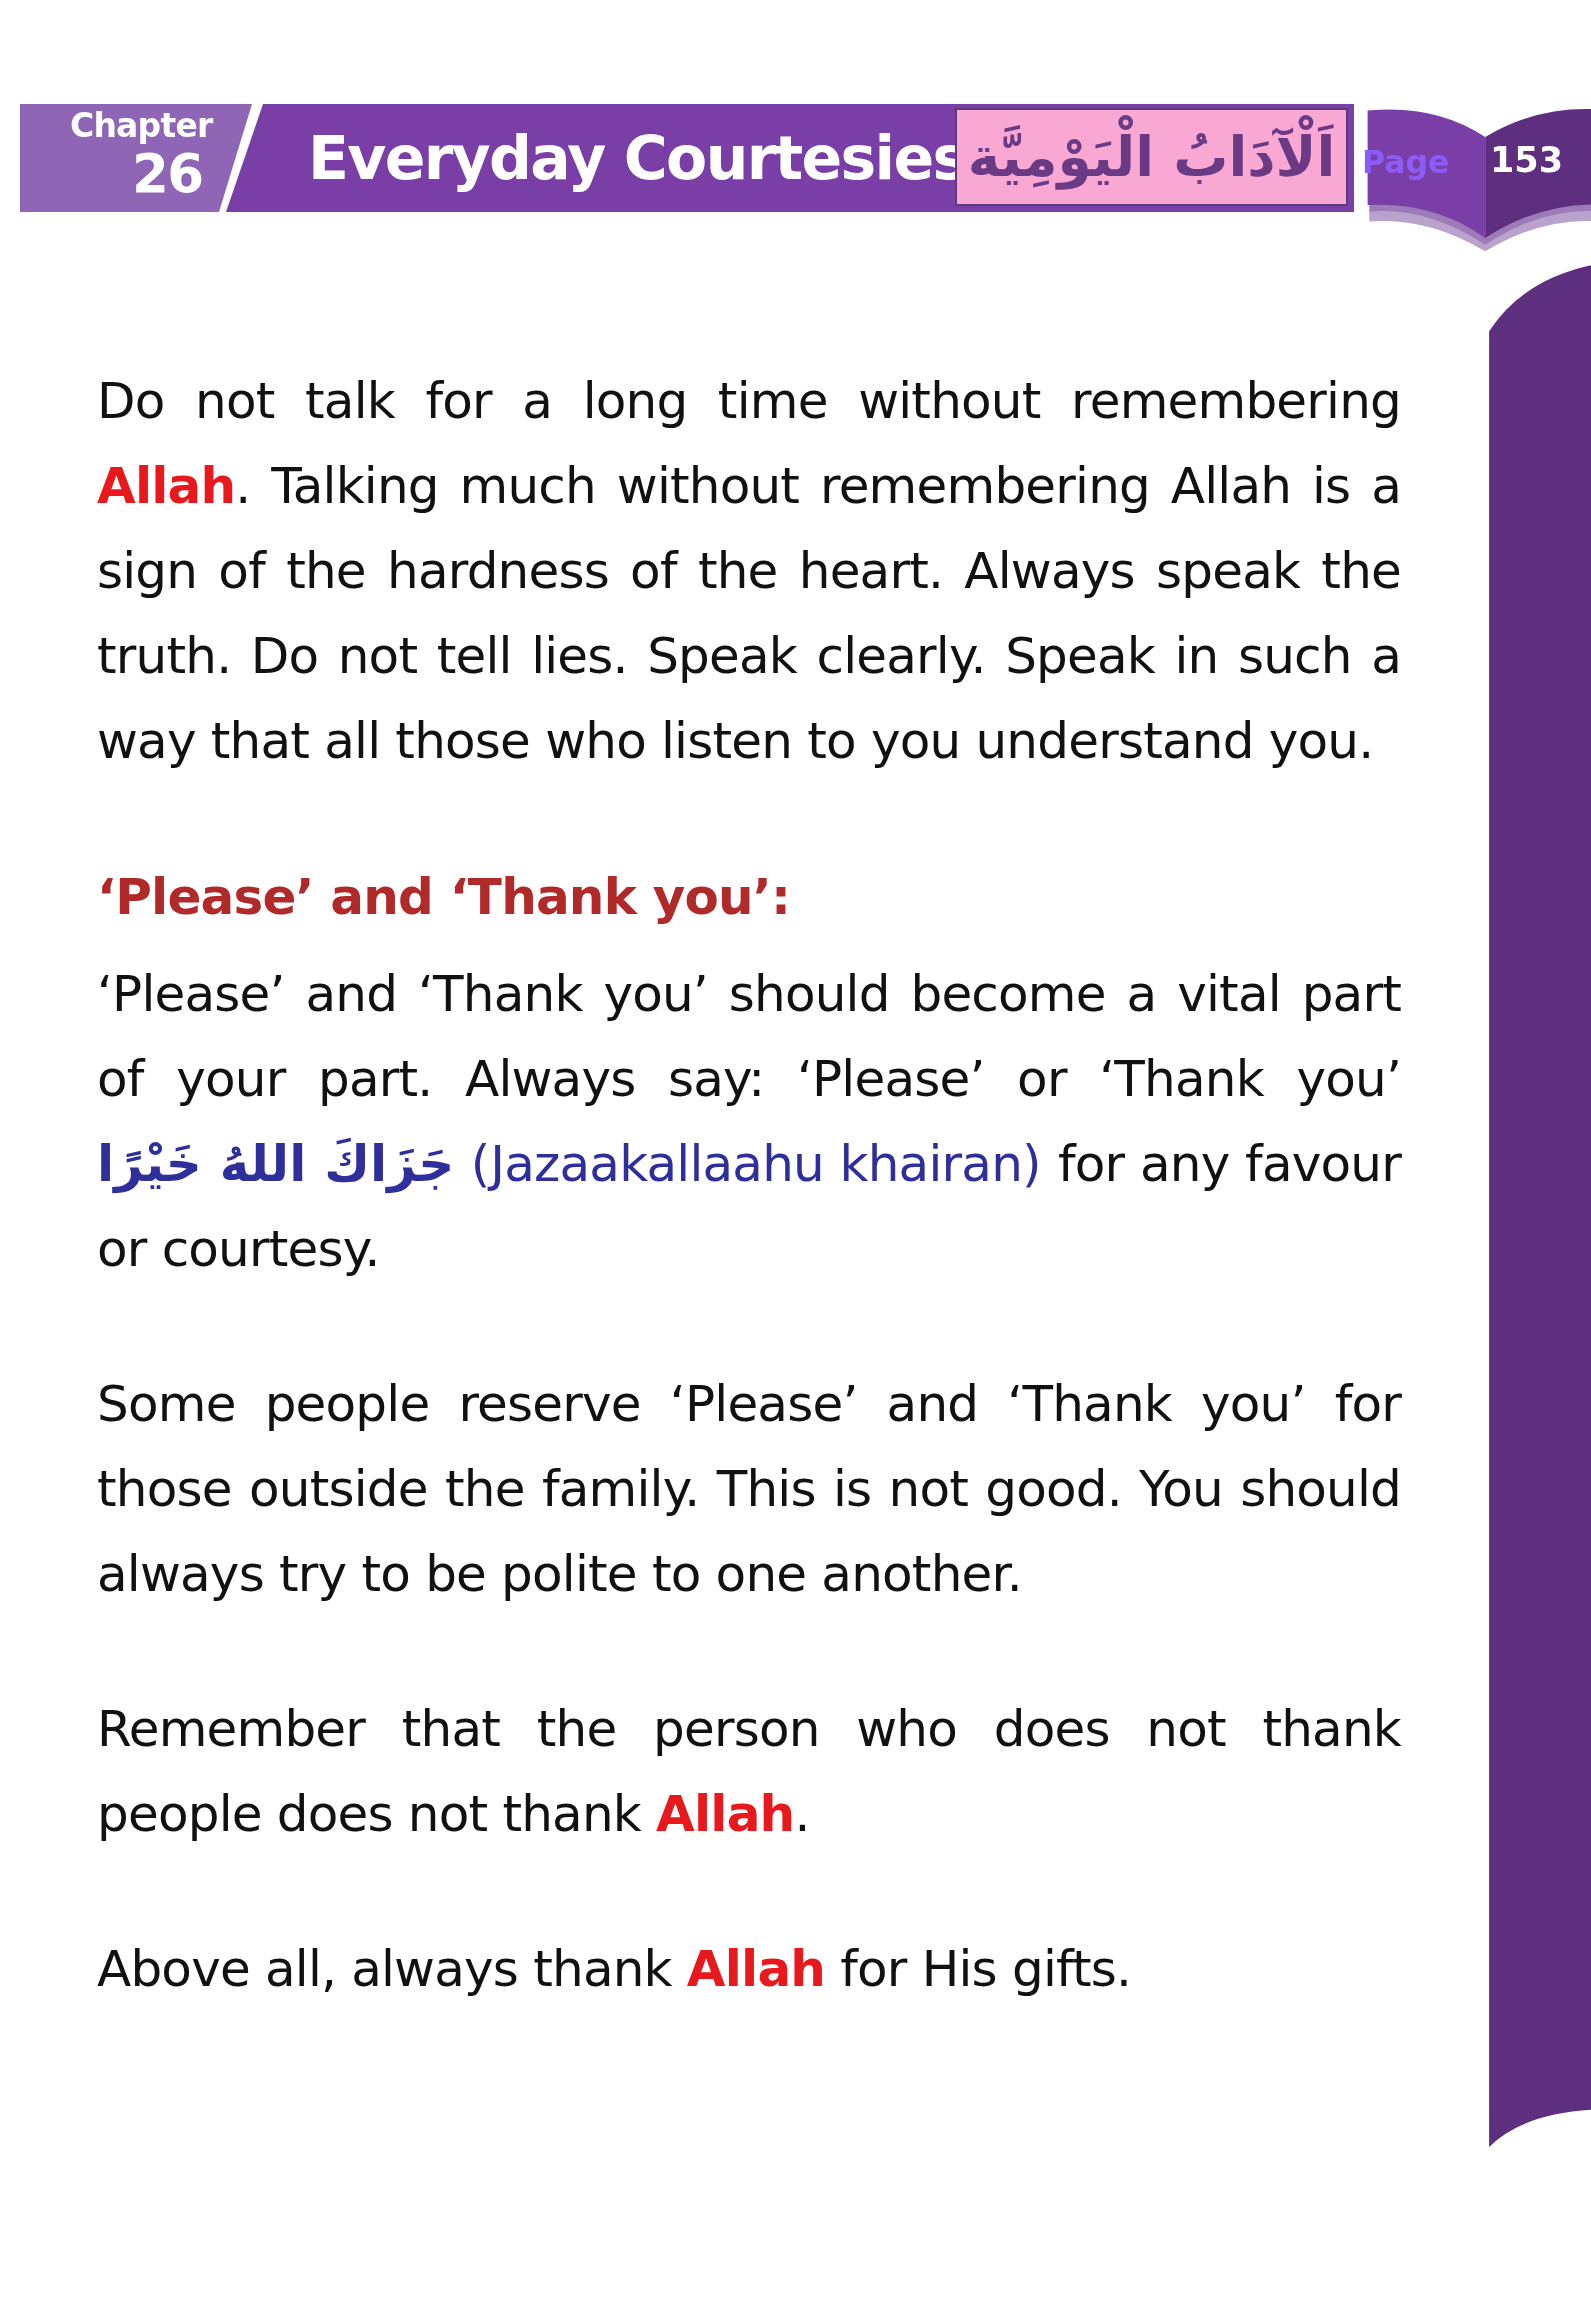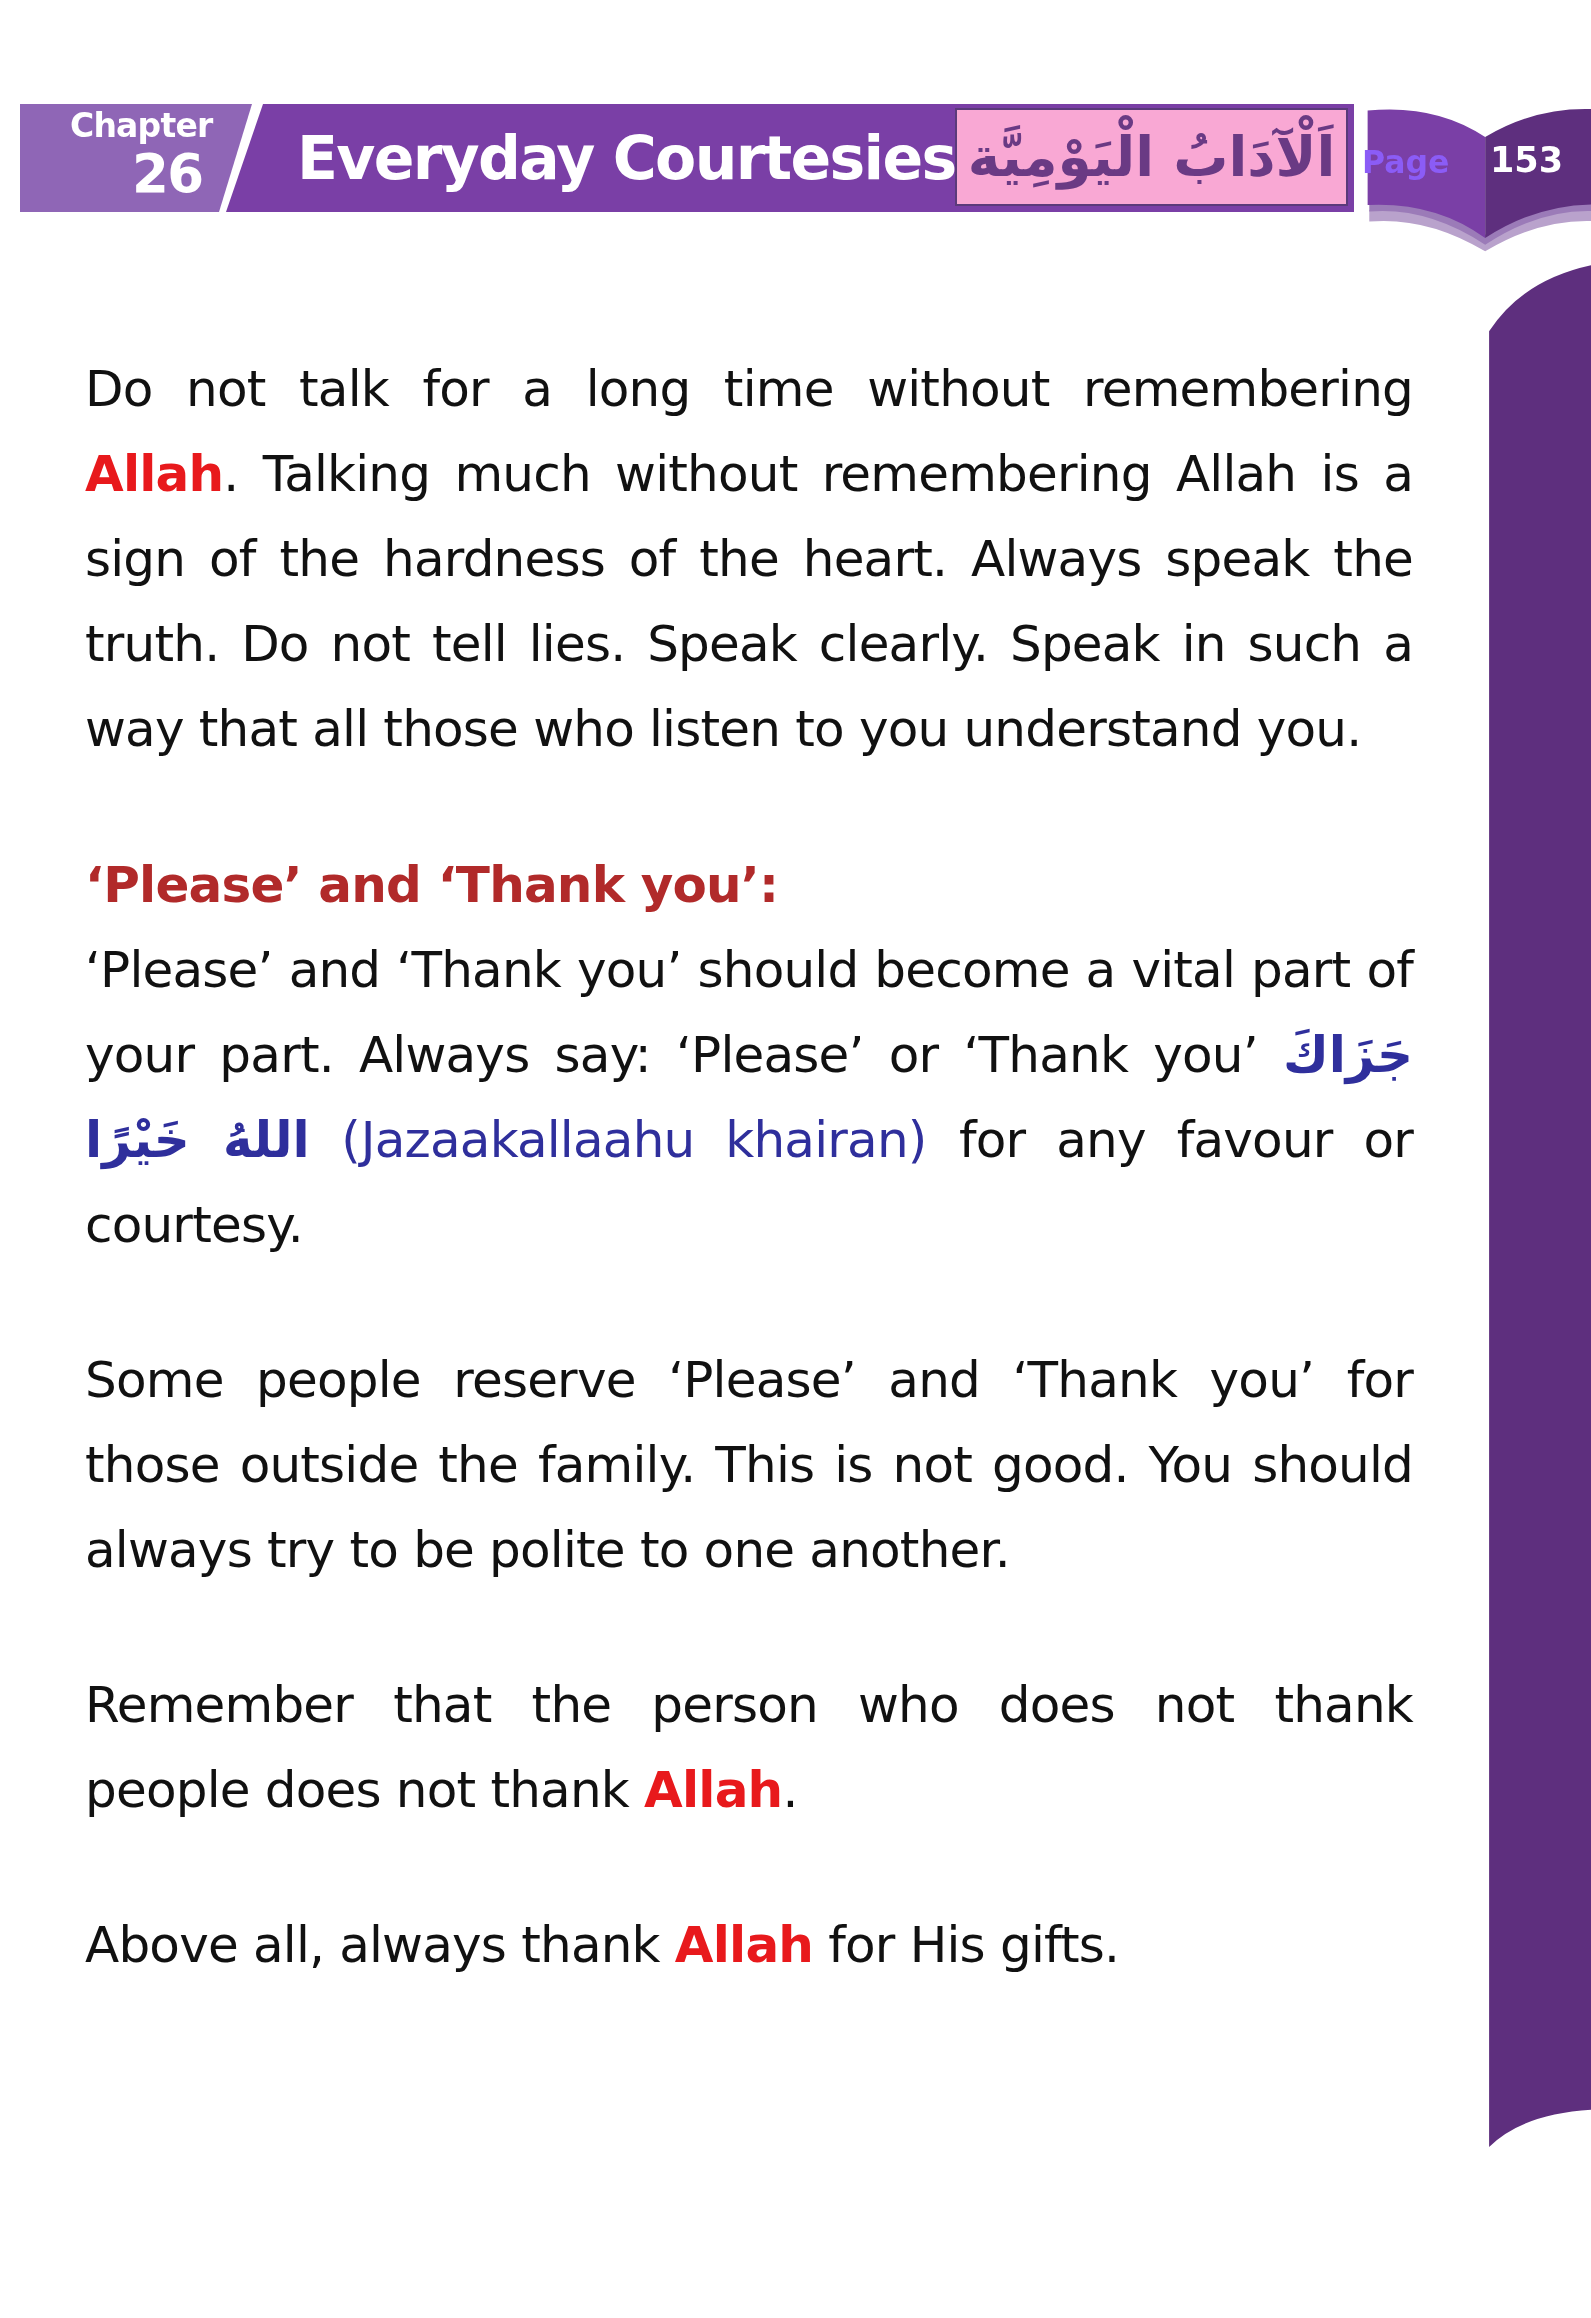--- a/index.html
+++ b/index.html
@@ -59,21 +59,21 @@
       position: absolute;
       left: 206px;
       top: 0;
       width: 1128px;
       height: 108px;
       background: #7a3fa6;
       clip-path: polygon(37px 0, 1128px 0, 1128px 108px, 0 108px);
     }
     .title-text {
       position: absolute;
-      left: 277px;
+      left: 288px;
       top: 16.6px;
       font-family: "DejaVu Sans", sans-serif;
       font-weight: bold;
       font-size: 60px;
       line-height: 75px;
       color: #ffffff;
       letter-spacing: -1.7px;
       white-space: nowrap;
     }
     .arabic-title-box {
@@ -145,21 +145,21 @@
       left: 85px;
       top: 347px;
       width: 1328px;
       font-family: "DejaVu Sans", sans-serif;
       font-size: 50px;
       line-height: 85px;
       color: #111111;
       letter-spacing: -0.8px;
     }
     .para {
-      margin: 0;
+      margin: 12px;
       text-align: justify;
       text-align-last: left;
     }
     .para + .para { margin-top: 70px; }
     .para.tight { margin-top: 0; }
     .hl-red {
       color: #e8191c;
       font-weight: bold;
     }
     .hl-heading {

